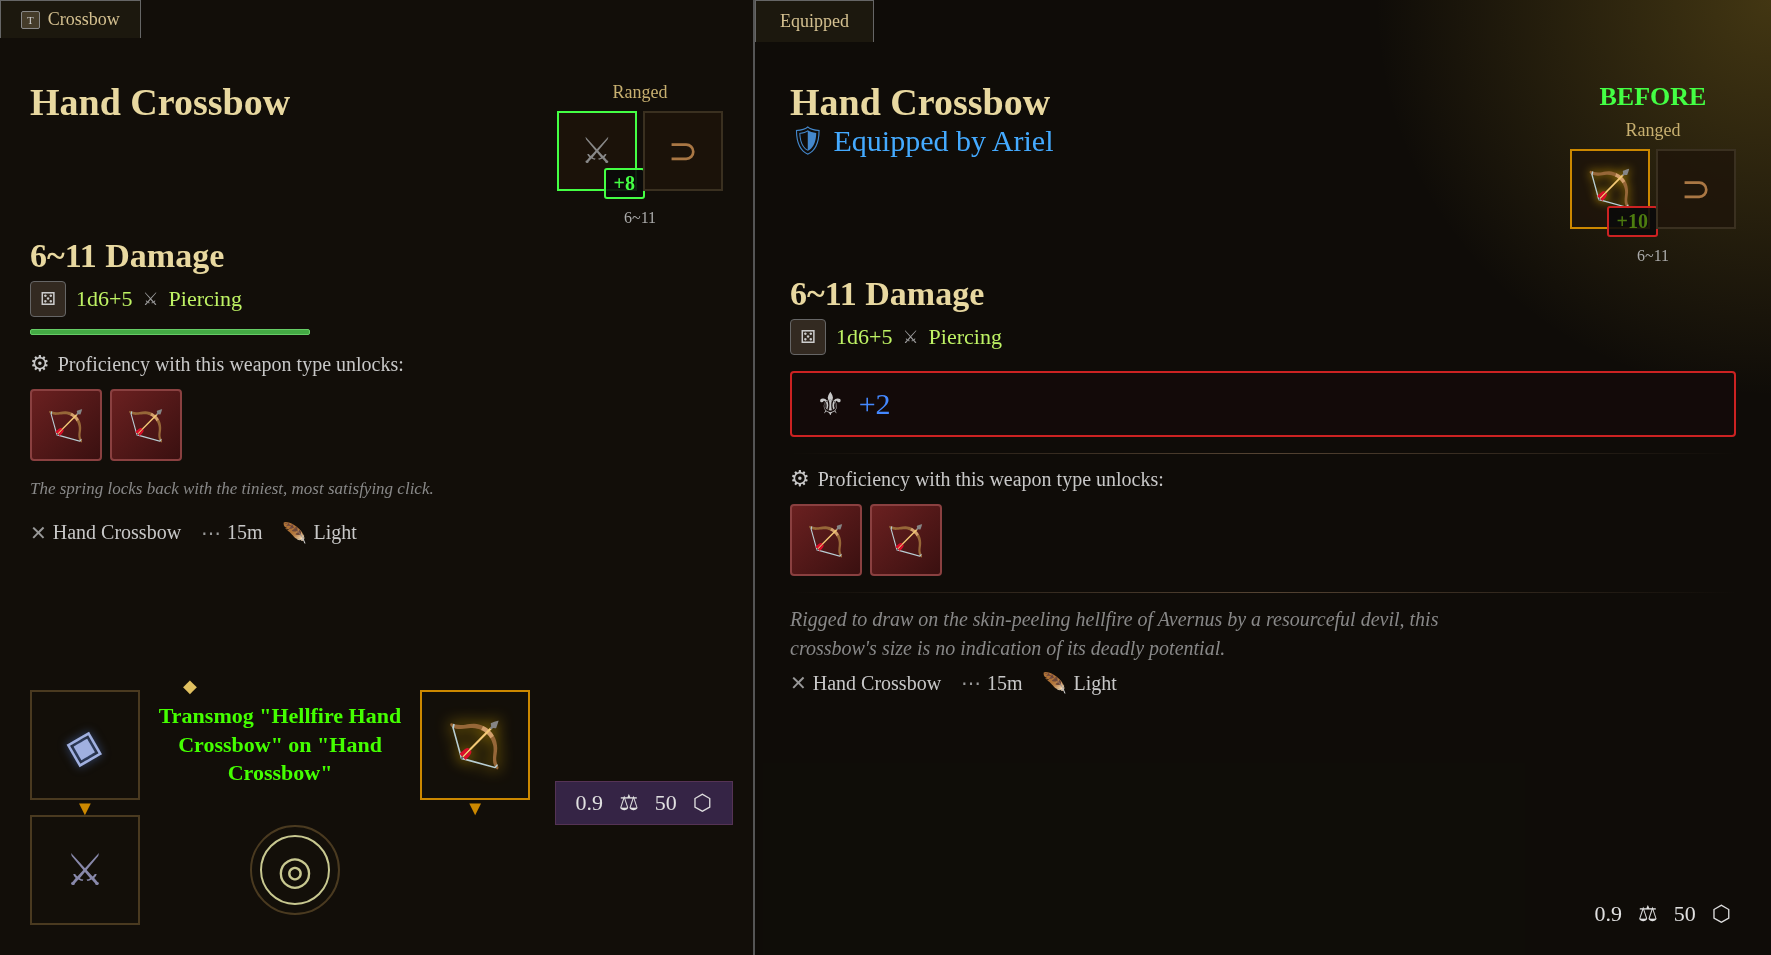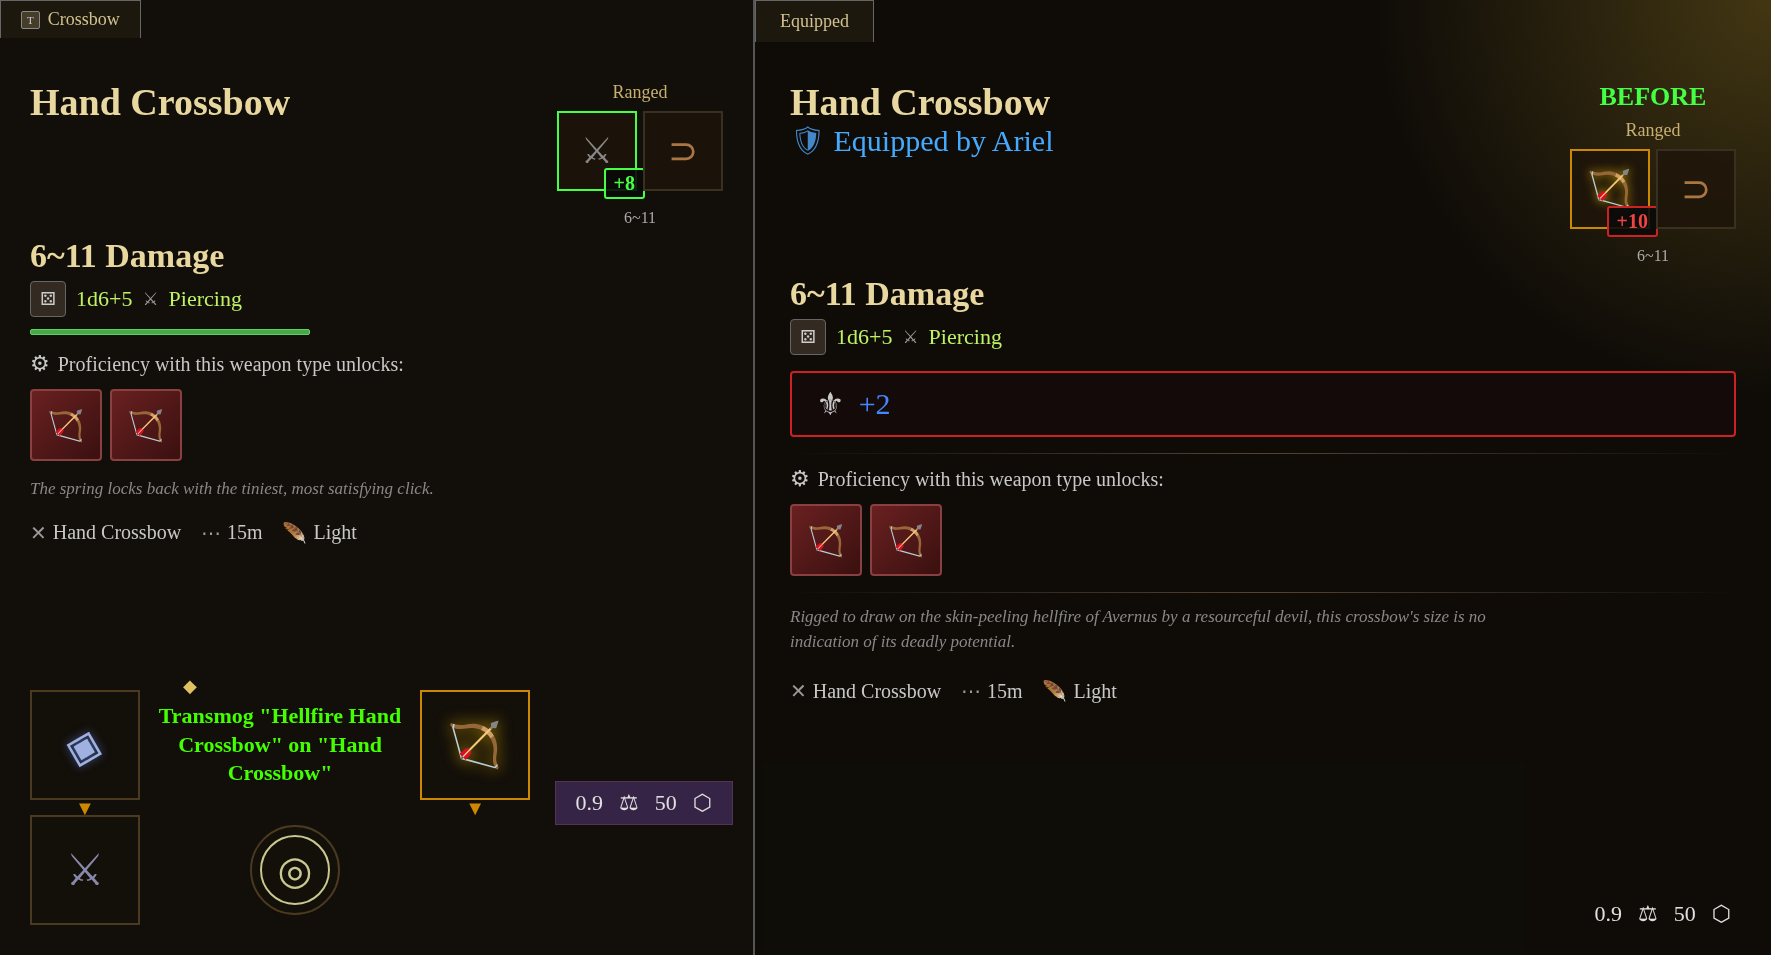--- a/index.html
+++ b/index.html
@@ -139,21 +139,21 @@
       border: 2px solid #44ff44;
       color: #44ff44;
       font-size: 20px;
       font-weight: bold;
       padding: 2px 8px;
       border-radius: 3px;
     }
 
     .plus-badge.red {
       border-color: #cc2222;
-      color: #ef4444;
+      color: #4d7c0f;
     }
 
     .damage-range {
       color: #aaa;
       font-size: 16px;
       text-align: center;
       margin-top: 14px;
     }
 
     .item-damage {
@@ -391,22 +391,22 @@
     }
 
     .enchant-plus {
       color: #4488ff;
       font-size: 30px;
     }
 
     .flavor-text-right {
       color: #888;
       font-style: italic;
-      font-size: 17px;
-      margin-bottom: 25px;
+      font-size: 20px;
+      margin-bottom: 8px;
       line-height: 1.45;
       max-width: 700px;
     }
 
     .weight-gold-bar-right {
       position: absolute;
       bottom: 20px;
       right: 20px;
       background: transparent;
       padding: 8px 20px;

